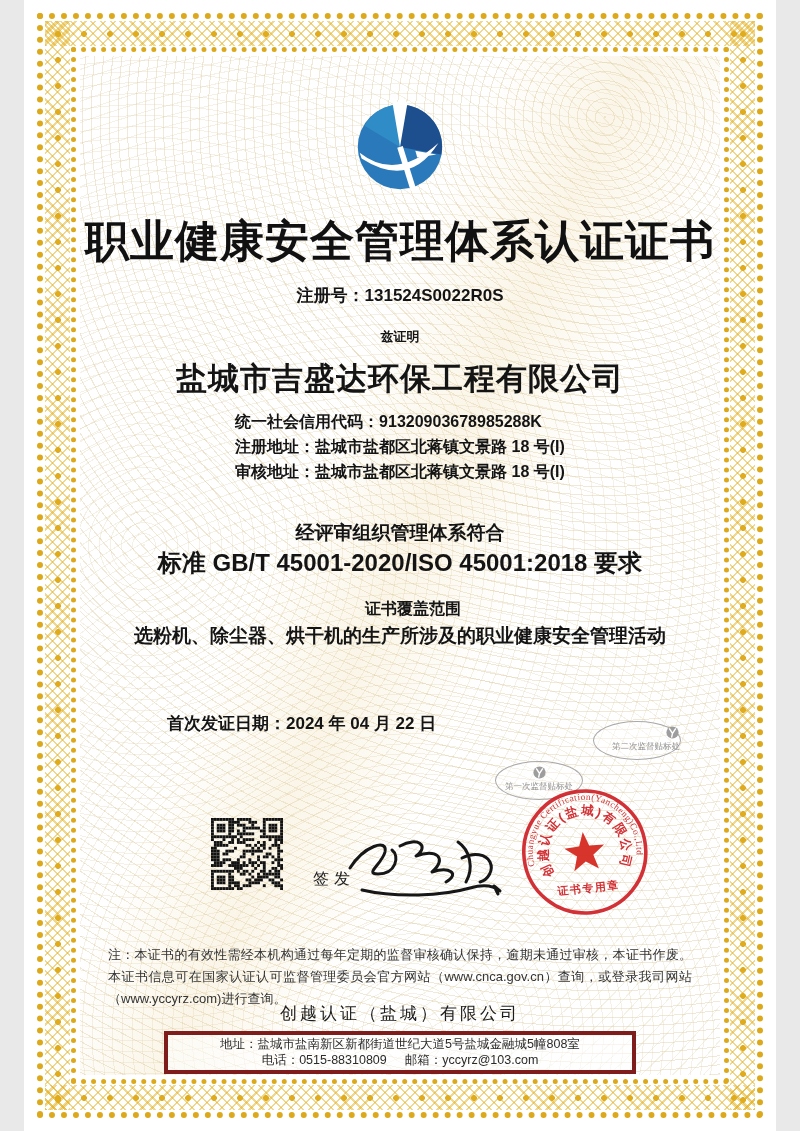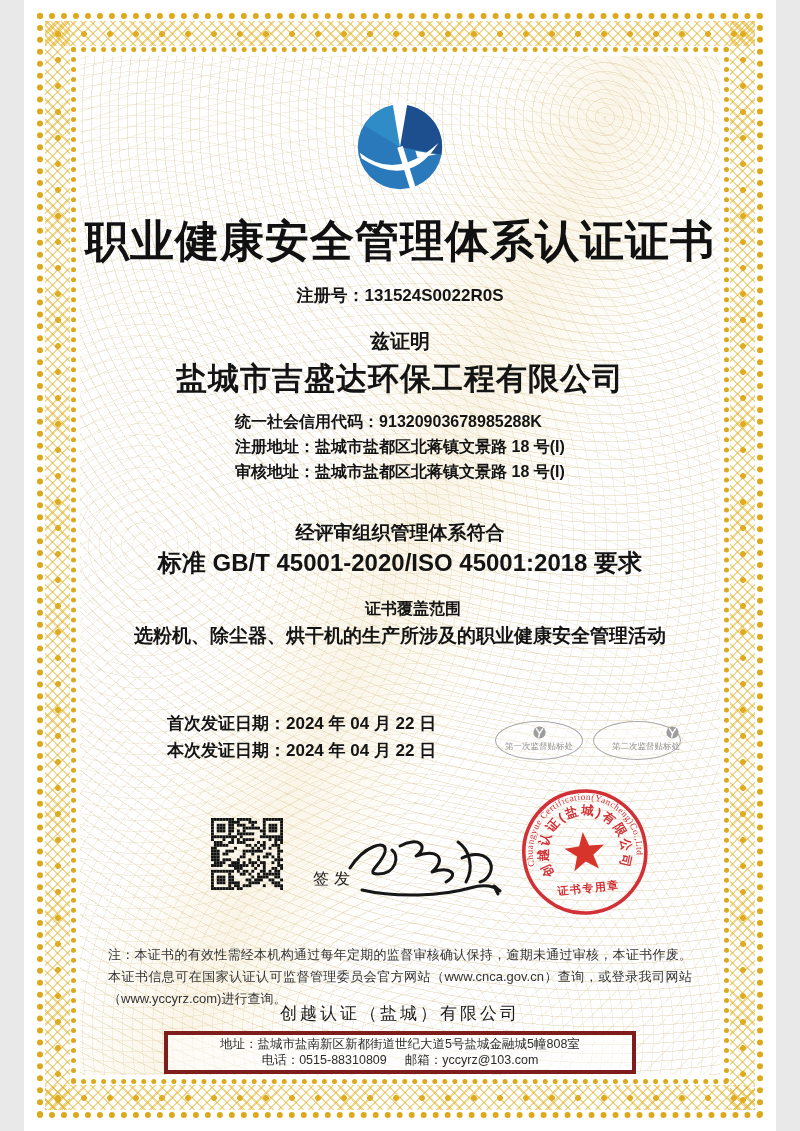--- a/index.html
+++ b/index.html
@@ -26,33 +26,33 @@
     background-size:26px 26px, auto, auto; }
   .orn-t { left:21px; right:21px; top:21px;    height:25px; }
   .orn-b { left:21px; right:21px; bottom:21px; height:25px; }
   .orn-l { top:21px;  bottom:21px; left:21px;  width:25px; }
   .orn-r { top:21px;  bottom:21px; right:21px; width:25px; }
   
   .abs-c { position:absolute; left:0; right:0; text-align:center; }
   .logo-wrap { position:absolute; left:50%; top:96px; transform:translateX(-50%); }
   .cert-title { top:212px; font-size:44px; font-weight:800; letter-spacing:1px; color:#111; }
   .regno { top:284px; font-size:17px; font-weight:700; }
-  .certify { top:328px; font-size:20px; font-weight:700; }
+  .certify { top:328px; font-size:13px; font-weight:700; }
   .company { top:358px; font-size:31px; font-weight:800; letter-spacing:1px; }
   .infoblock { top:409px; }
   .infoblock .inner { display:inline-block; text-align:left; font-size:16px; font-weight:700; line-height:25px; }
   .comp1 { top:520px; font-size:19px; font-weight:700; }
   .comp2 { top:547px; font-size:24px; font-weight:800; }
   .scope-label { top:599px; font-size:16px; font-weight:700;padding-left:26px; }
   .scope-text { top:623px; font-size:19px; font-weight:800; }
   .dates { position:absolute; left:143px; top:710px; font-size:17px; font-weight:700; line-height:27px; }
   .oval { position:absolute; width:86px; height:37px; border:1.5px solid #a9a9a9; border-radius:50%;
           display:flex; flex-direction:column; align-items:center; justify-content:flex-start; background:rgba(255,255,255,.4); }
   .oval .txt { font-size:8.5px; color:#8f8f8f; margin-top:1px; white-space:nowrap; }
-  .oval-1 { left:471px; top:721px; }
+  .oval-1 { left:471px; top:761px; }
   .oval-2 { left:569px; top:721px;align-items:flex-end; }
   .qr { position:absolute; left:187px; top:818px; width:72px; height:72px; }
   .issue { position:absolute; left:289px; top:869px; font-size:16px; letter-spacing:5px; color:#222; }
   .signature { position:absolute; left:318px; top:828px; }
   .stamp { position:absolute; left:494px; top:785px; transform:rotate(-6deg); opacity:.93; }
   .note { position:absolute; left:84px; right:84px; top:944px; font-size:13px; line-height:22px;
           color:#333; text-align:justify; }
   .issuer-name { top:1002px; font-size:17px; letter-spacing:3px; color:#1c1c1c; font-weight:500; }
   .addr-box { position:absolute; left:50%; top:1031px; transform:translateX(-50%); width:452px;
               border:4px solid #7f1d1d; padding:2px 6px; font-size:12.5px; line-height:15.5px;
@@ -104,21 +104,20 @@
   </div>
 
   <div class="abs-c comp1">经评审组织管理体系符合</div>
   <div class="abs-c comp2">标准 GB/T 45001-2020/ISO 45001:2018 要求</div>
 
   <div class="abs-c scope-label">证书覆盖范围</div>
   <div class="abs-c scope-text">选粉机、除尘器、烘干机的生产所涉及的职业健康安全管理活动</div>
 
   <div class="dates">
     <div><span>首次发证日期：</span><span>2024 年 04 月 22 日</span></div>
-    <div><span>本次发证日期：</span><span>2024 年 04 月 22 日</span></div>
   </div>
 
   <div class="oval oval-1">
     <svg width="15" height="15" viewBox="0 0 32 32" style="margin-top:3px">
         <circle cx="16" cy="16" r="13" fill="#9d9d9d"></circle>
         <path d="M9 7 L16 18 L23 7 M16 18 L14 27" stroke="#fff" stroke-width="3" fill="none"></path>
       </svg>
     <span class="txt">第一次监督贴标处</span>
   </div>
   <div class="oval oval-2">

